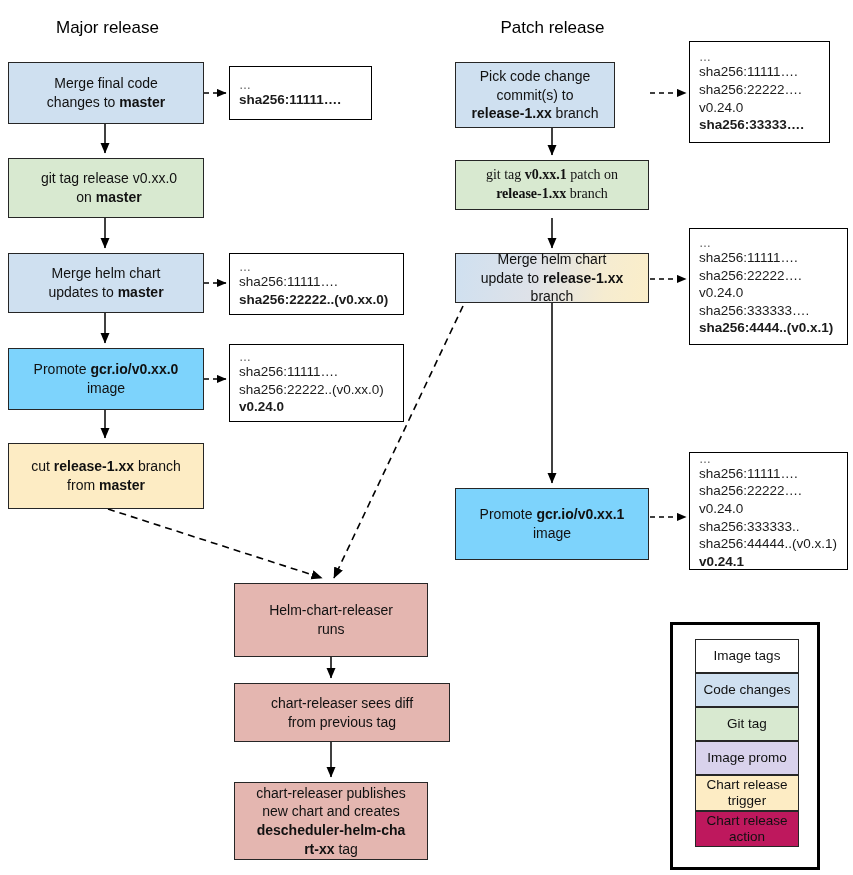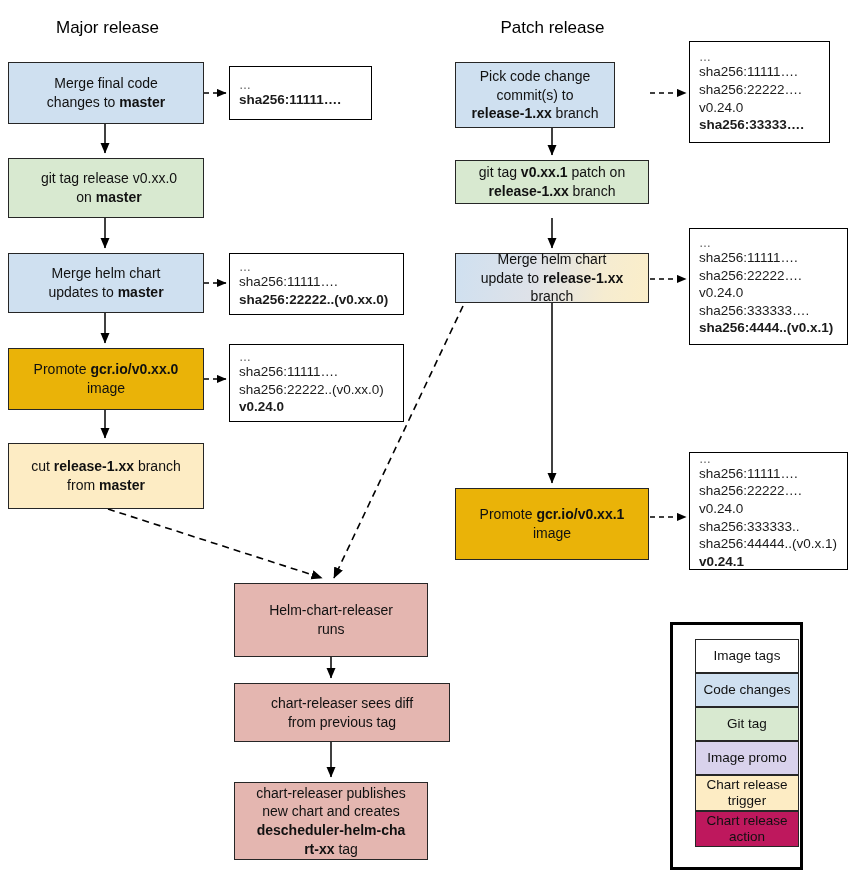--- a/index.html
+++ b/index.html
@@ -33,21 +33,21 @@
     font-size:14px;
     line-height:1.33;
     color:#111111;
     padding:2px 6px;
   }
   .node .t{display:block;}
   .node b{font-weight:bold;}
 
   .code{background:#cfe0f0;}
   .tag{background:#d8e9d0;}
-  .promo{background:#eab308;}
+  .promo{background:#7dd3fc;}
   .trigger{background:#fdecc4;}
   .action{background:#e4b6b0;}
   .gradbox{background:linear-gradient(100deg,#cfe0f0 0%,#dfe2e8 42%,#f6ecd0 78%,#fbeec9 100%);}
 
   .tagbox{
     position:absolute;
     box-sizing:border-box;
     border:1.4px solid #000000;
     background:#ffffff;
     font-size:13.5px;
@@ -58,21 +58,21 @@
     display:flex;
     flex-direction:column;
     justify-content:center;
   }
   .tagbox .ln{white-space:nowrap;}
   .tagbox .ln.bold{font-weight:bold;}
   .tagbox .ell{letter-spacing:1px;color:#555;font-size:12px;line-height:1.0;}
 
   .legend{
     position:absolute;
-    left:670px;top:622px;width:133px;height:248px;
+    left:670px;top:622px;width:150px;height:248px;
     box-sizing:border-box;
     border:3px solid #000000;
     background:#ffffff;
   }
   .legend-inner{
     position:absolute;left:22px;top:14px;width:104px;
   }
   .legend-item{
     box-sizing:border-box;
     border:1px solid #262626;
@@ -191,21 +191,21 @@
     </div>
 
   <div class="node code" style="left:455px;top:62px;width:160px;height:66px;">
     <div class="t">
       <span>Pick code change</span><br>
       <span>commit(s) to</span><br>
       <b>release-1.xx</b><span> branch</span>
     </div>
   </div>
 
-  <div class="node tag" style="left:455px;top:160px;width:194px;height:44px;">
+  <div class="node tag" style="left:455px;top:160px;width:194px;height:50px;font-family:Liberation Serif, serif;">
     <div class="t">
       <span>git tag </span><b>v0.xx.1</b><span> patch on</span><br>
       <b>release-1.xx</b><span> branch</span>
     </div>
   </div>
 
   <div class="node gradbox" style="left:455px;top:253px;width:194px;height:50px;">
     <div class="t">
       <span>Merge helm chart</span><br>
       <span>update to </span><b>release-1.xx</b><br>

